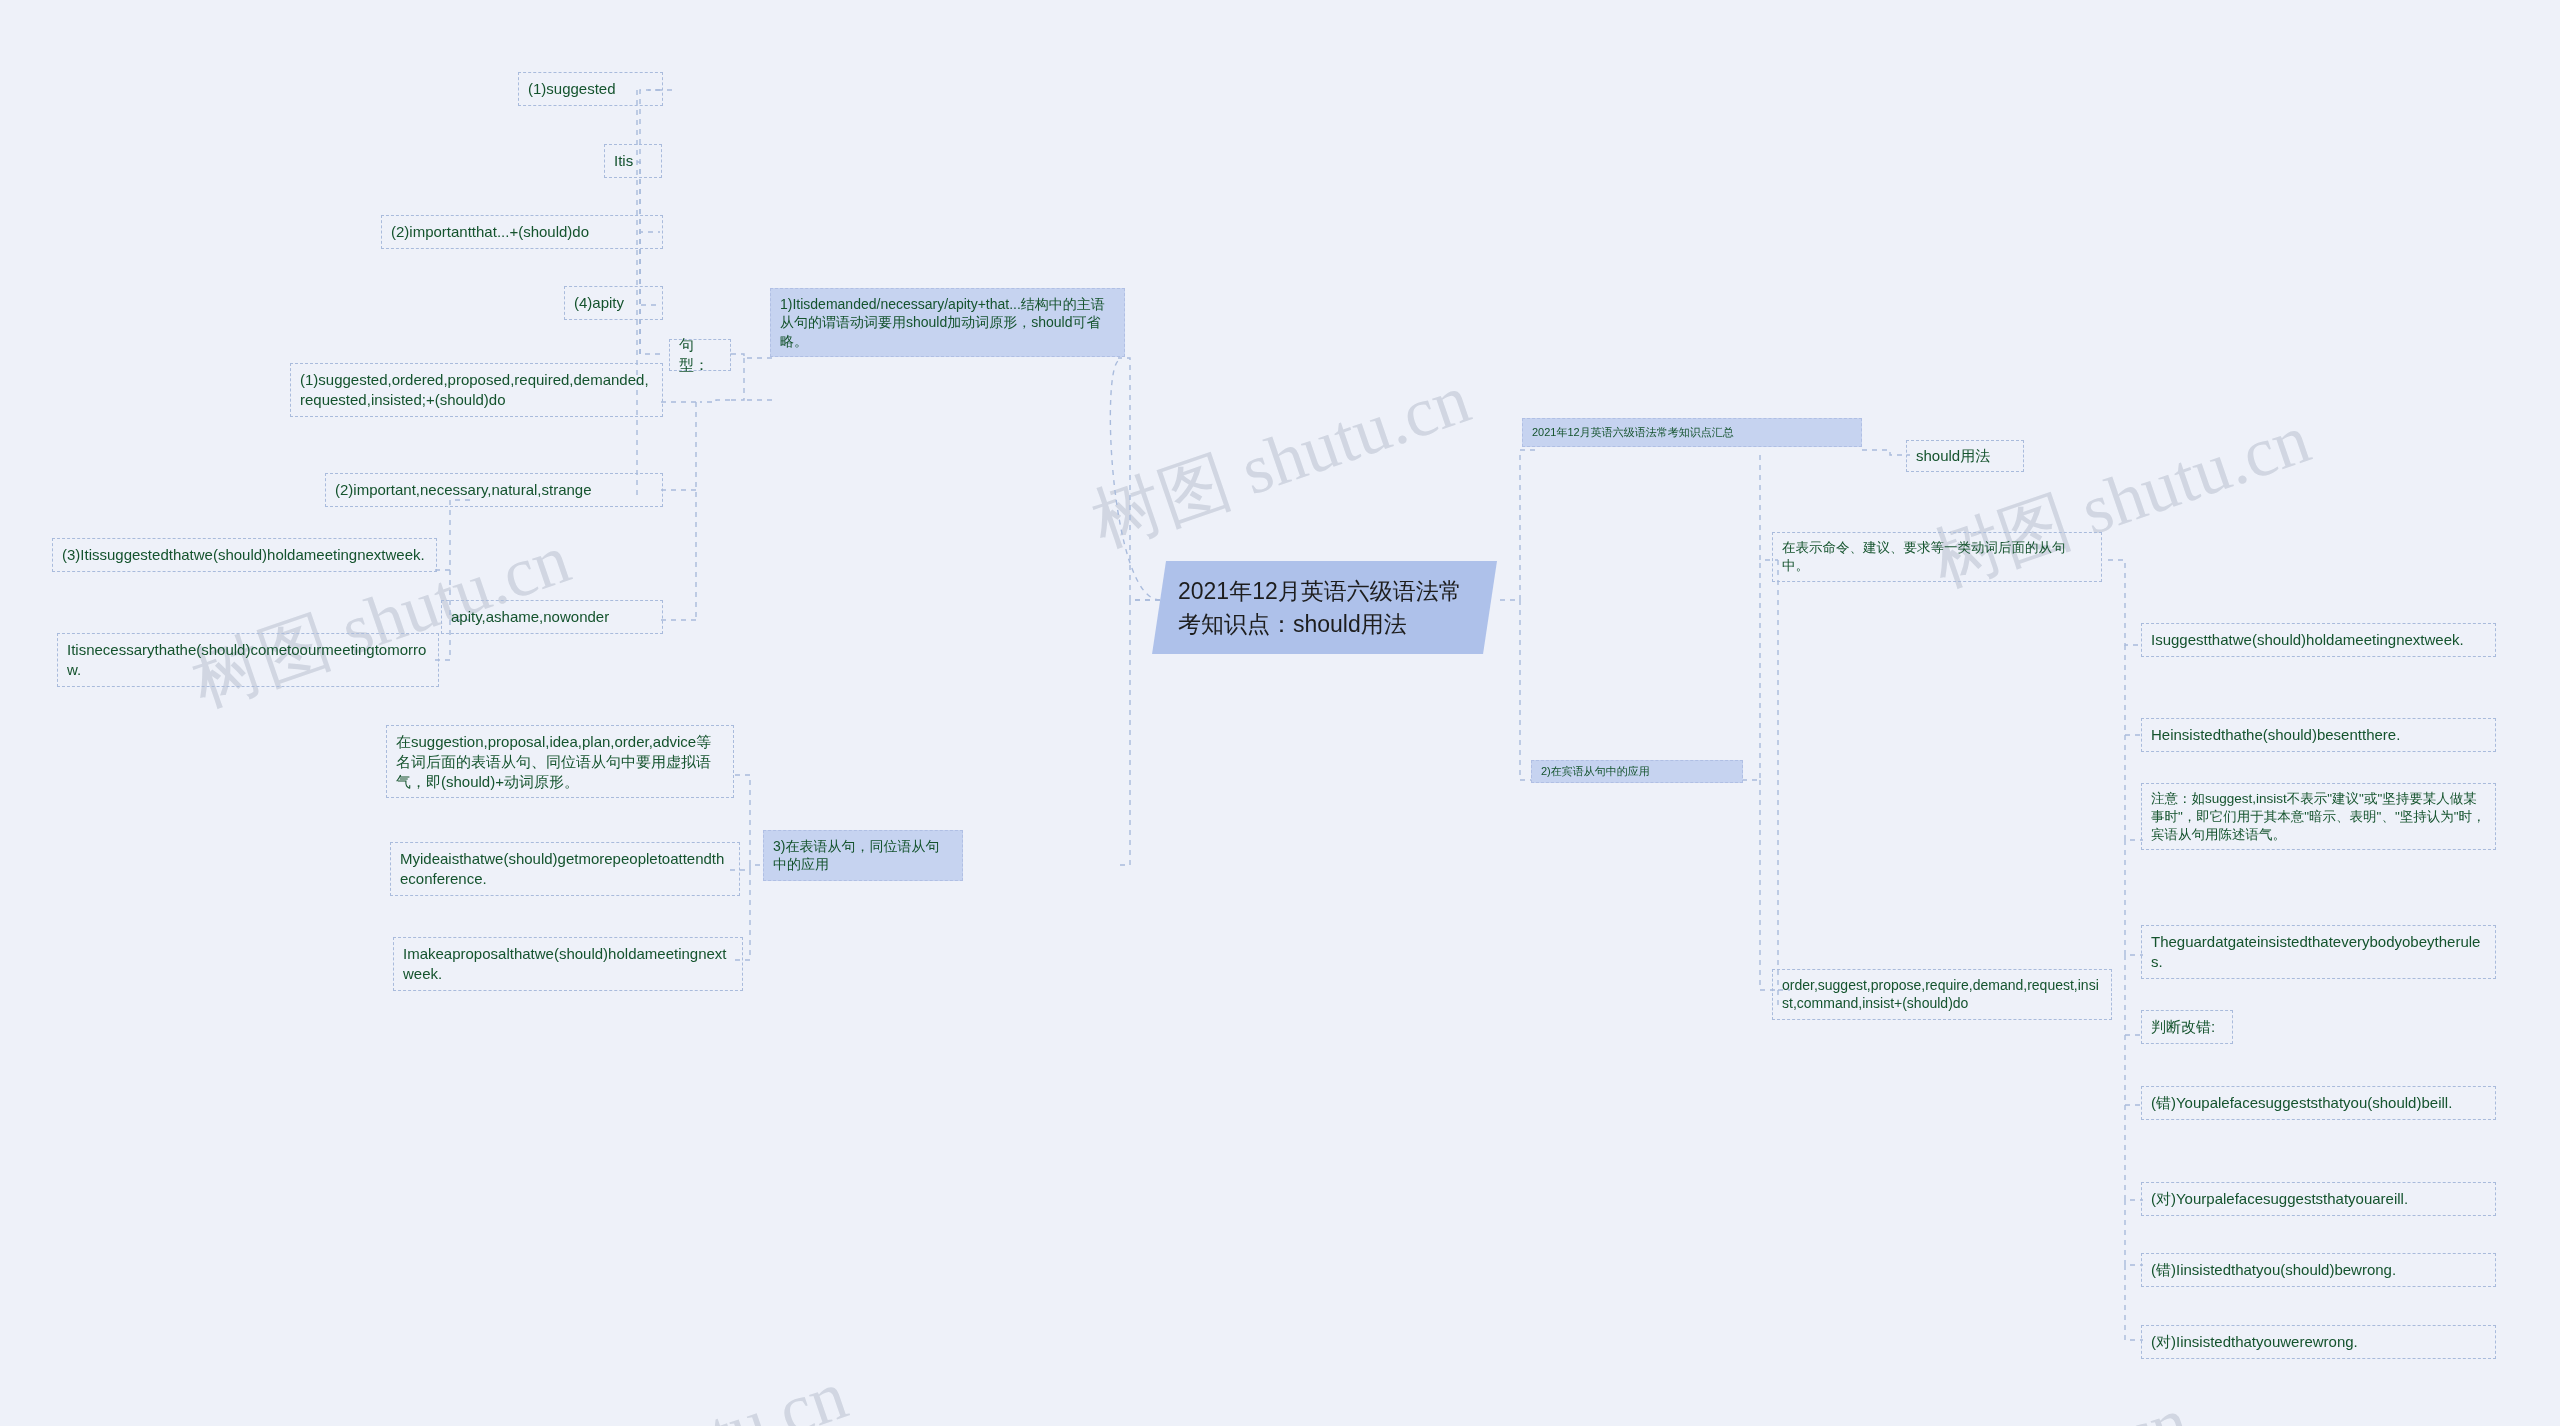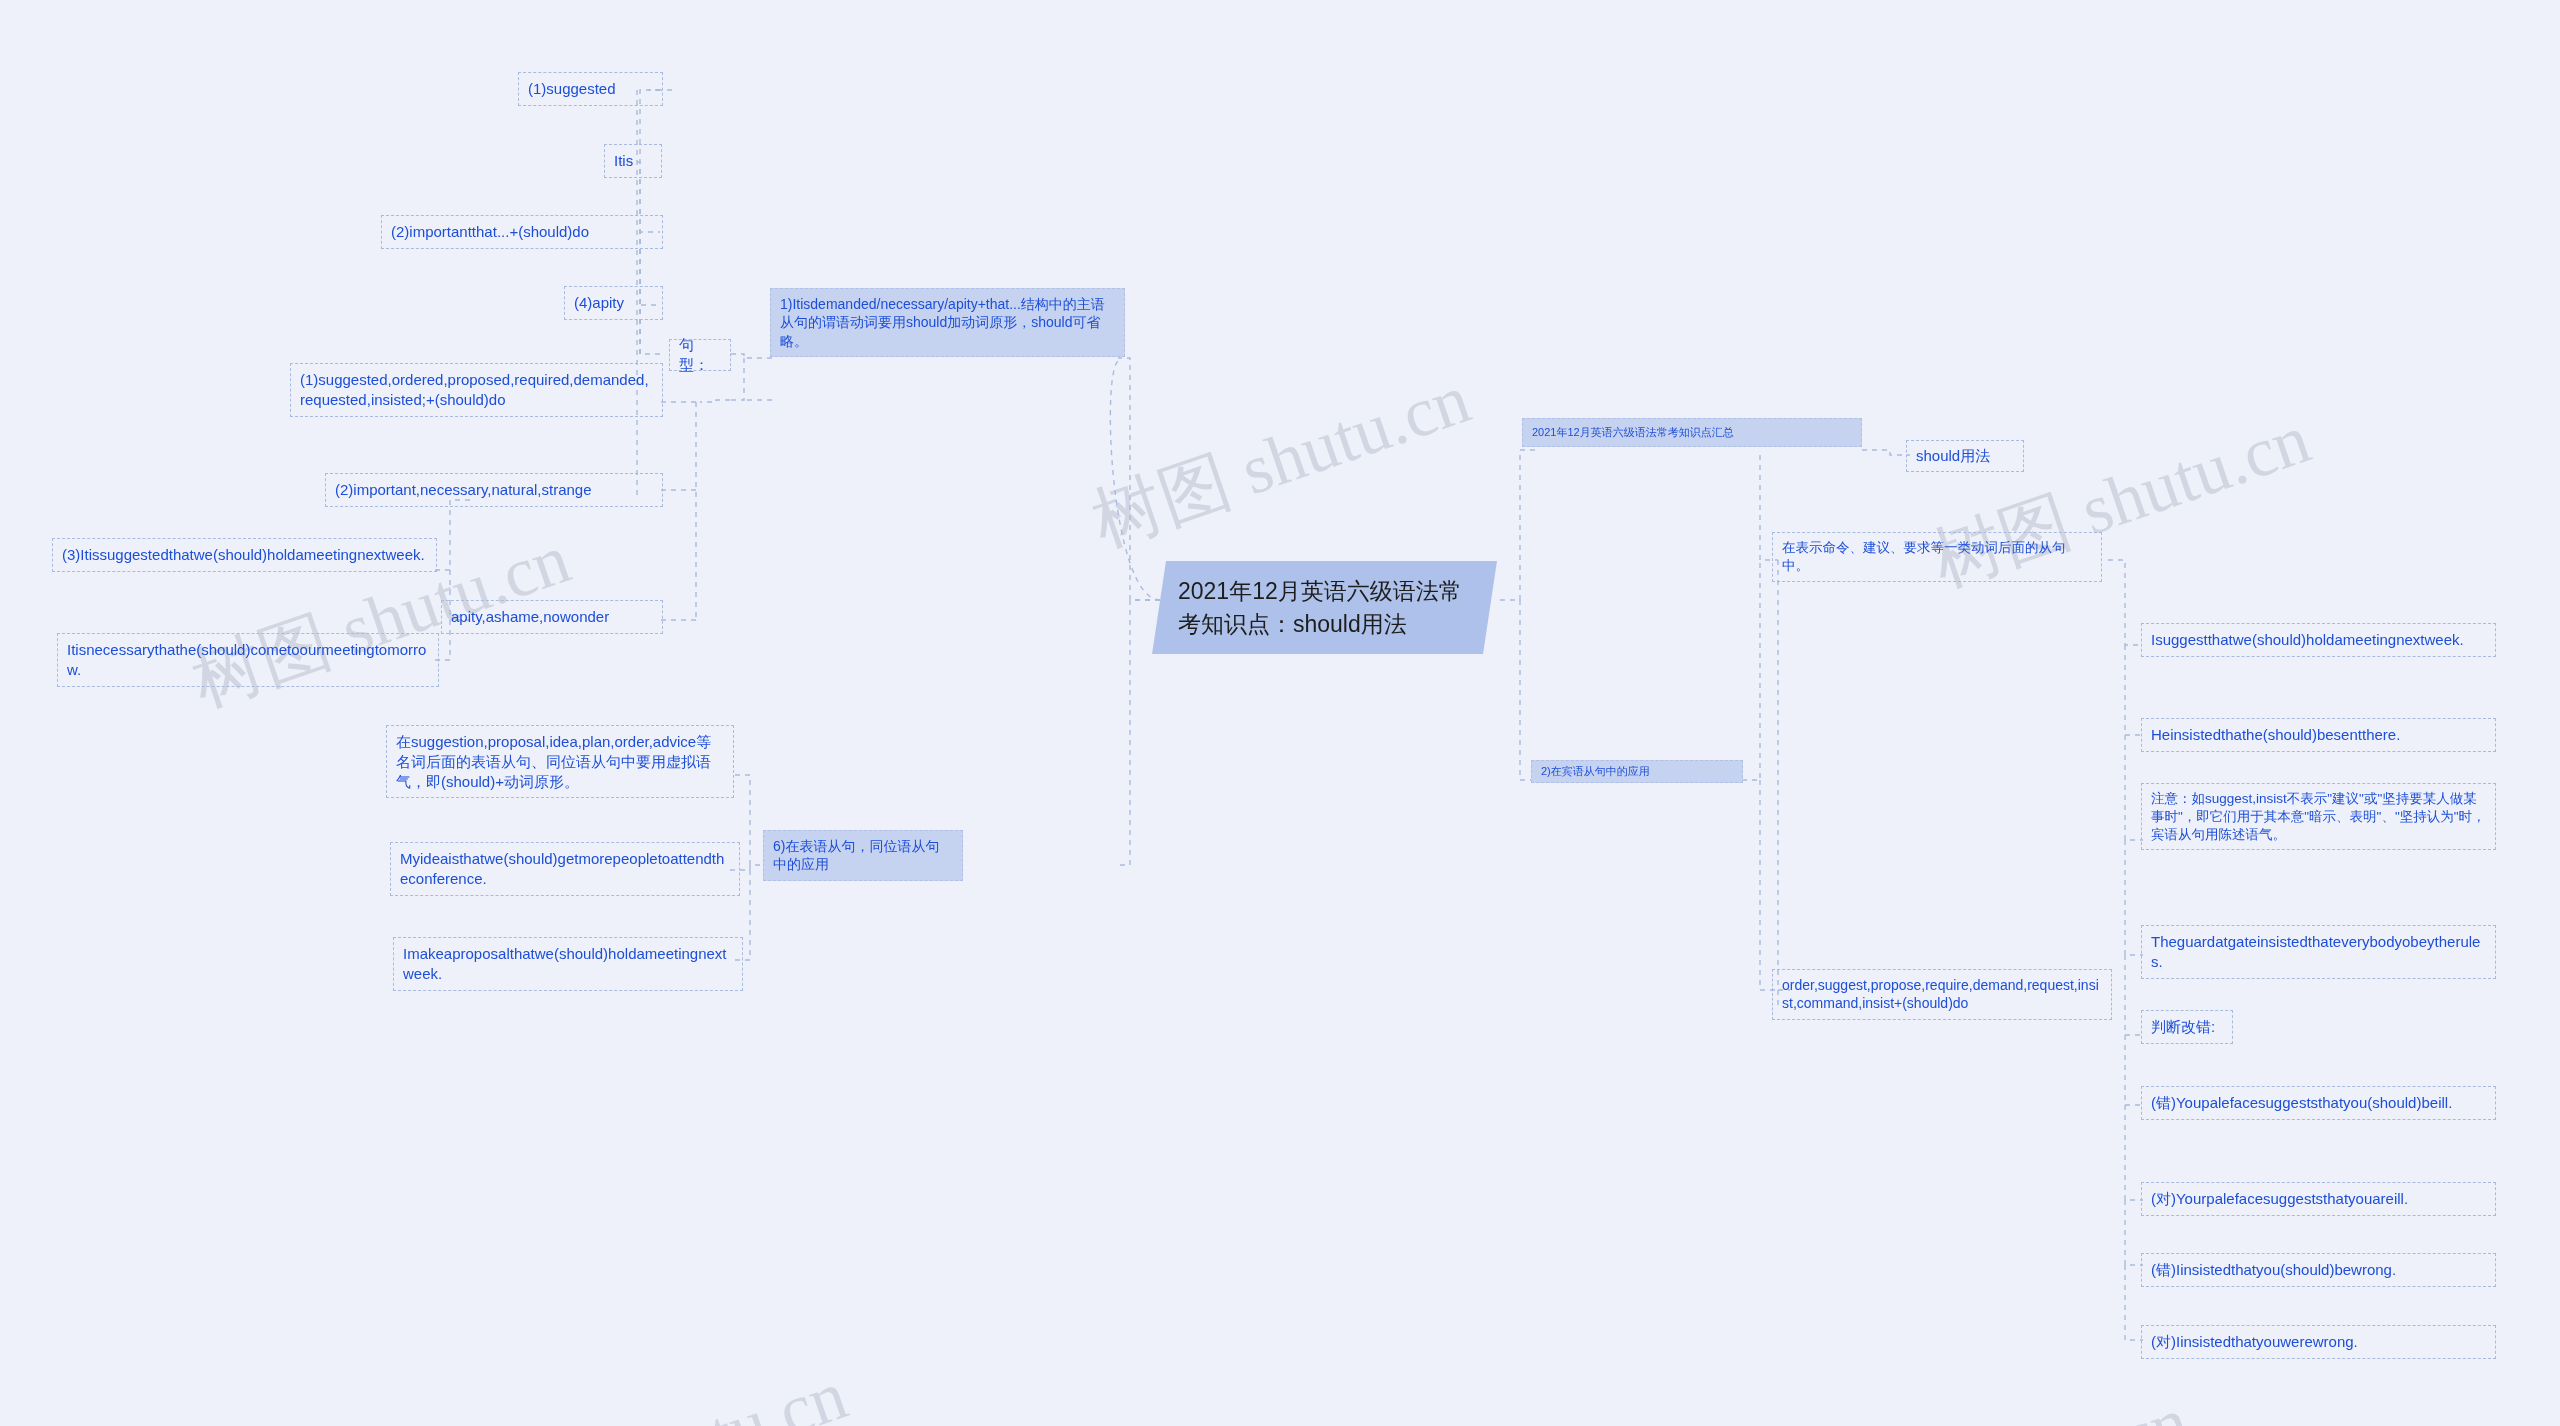--- a/index.html
+++ b/index.html
@@ -43,21 +43,21 @@
     fill: none;
     stroke: #a9bbdc;
     stroke-width: 1.4;
     stroke-dasharray: 5 5;
   }
   
   .node {
     position: absolute;
     box-sizing: border-box;
     border: 1.3px dashed #a9bbdc;
-    color: #1d4ed8;
+    color: #14532d;
     line-height: 1.32;
     padding: 6px 9px;
     z-index: 2;
     background: transparent;
     word-break: break-word;
   }
   .node.plain { background: transparent; }
   .node.fill  { background: #c6d3f0; border-color: #b0bfe4; }
   .node.root  {
     background: #aec1ea;
@@ -161,21 +161,21 @@
   <div class="node plain s15" style="left:290px; top:363px; width:373px;">(1)suggested,ordered,proposed,required,demanded,requested,insisted;+(should)do</div>
 
   <div class="node plain s15 center-v" style="left:325px; top:473px; width:338px; height:34px;">(2)important,necessary,natural,strange</div>
 
   <div class="node plain s15 center-v" style="left:441px; top:600px; width:222px; height:34px;">apity,ashame,nowonder</div>
 
   <div class="node plain s15" style="left:52px; top:538px; width:385px;">(3)Itissuggestedthatwe(should)holdameetingnextweek.</div>
 
   <div class="node plain s15" style="left:57px; top:633px; width:382px;">Itisnecessarythathe(should)cometoourmeetingtomorrow.</div>
 
-  <div class="node fill s19" style="left:763px; top:830px; width:200px;">6)在表语从句，同位语从句中的应用</div>
+  <div class="node fill s19" style="left:763px; top:830px; width:200px;">3)在表语从句，同位语从句中的应用</div>
 
   <div class="node plain s15" style="left:386px; top:725px; width:348px;">在suggestion,proposal,idea,plan,order,advice等名词后面的表语从句、同位语从句中要用虚拟语气，即(should)+动词原形。</div>
 
   <div class="node plain s15" style="left:390px; top:842px; width:350px;">Myideaisthatwe(should)getmorepeopletoattendtheconference.</div>
 
   <div class="node plain s15" style="left:393px; top:937px; width:350px;">Imakeaproposalthatwe(should)holdameetingnextweek.</div>
 
   <div class="node fill s16" style="left:1522px; top:418px; width:340px;">2021年12月英语六级语法常考知识点汇总</div>
 
   <div class="node plain s15 center-v" style="left:1906px; top:440px; width:118px; height:32px;">should用法</div>

